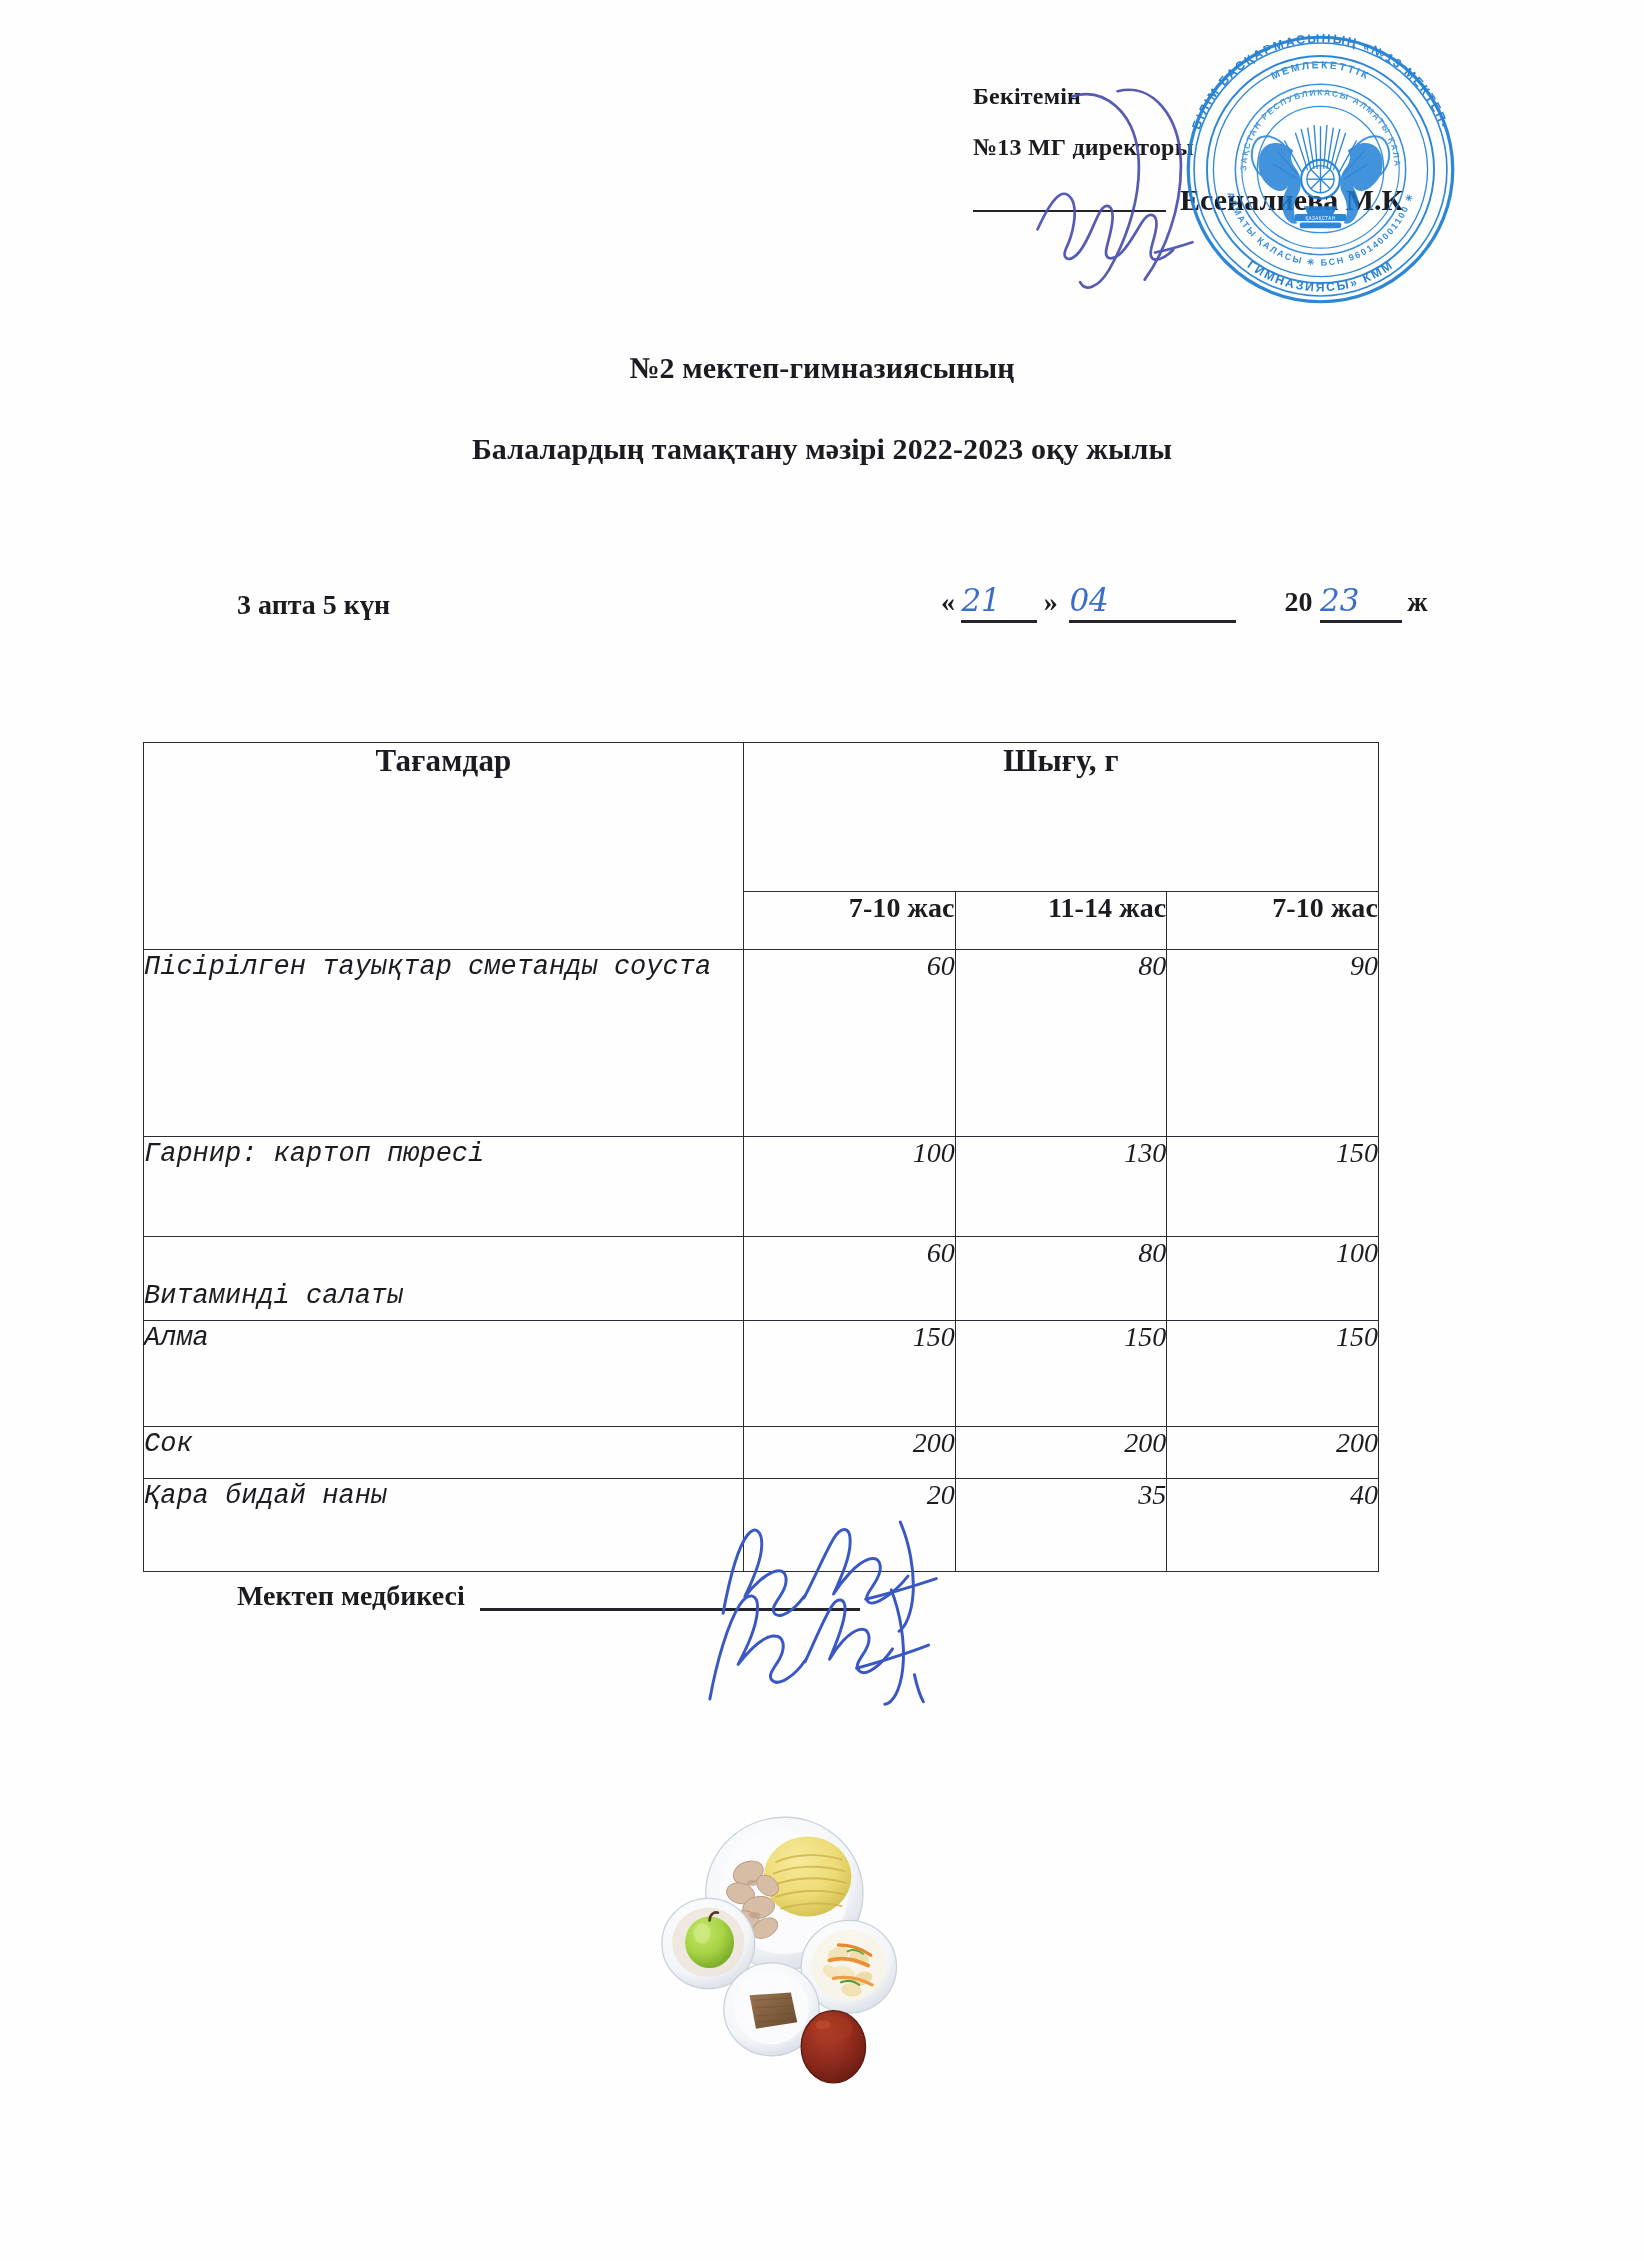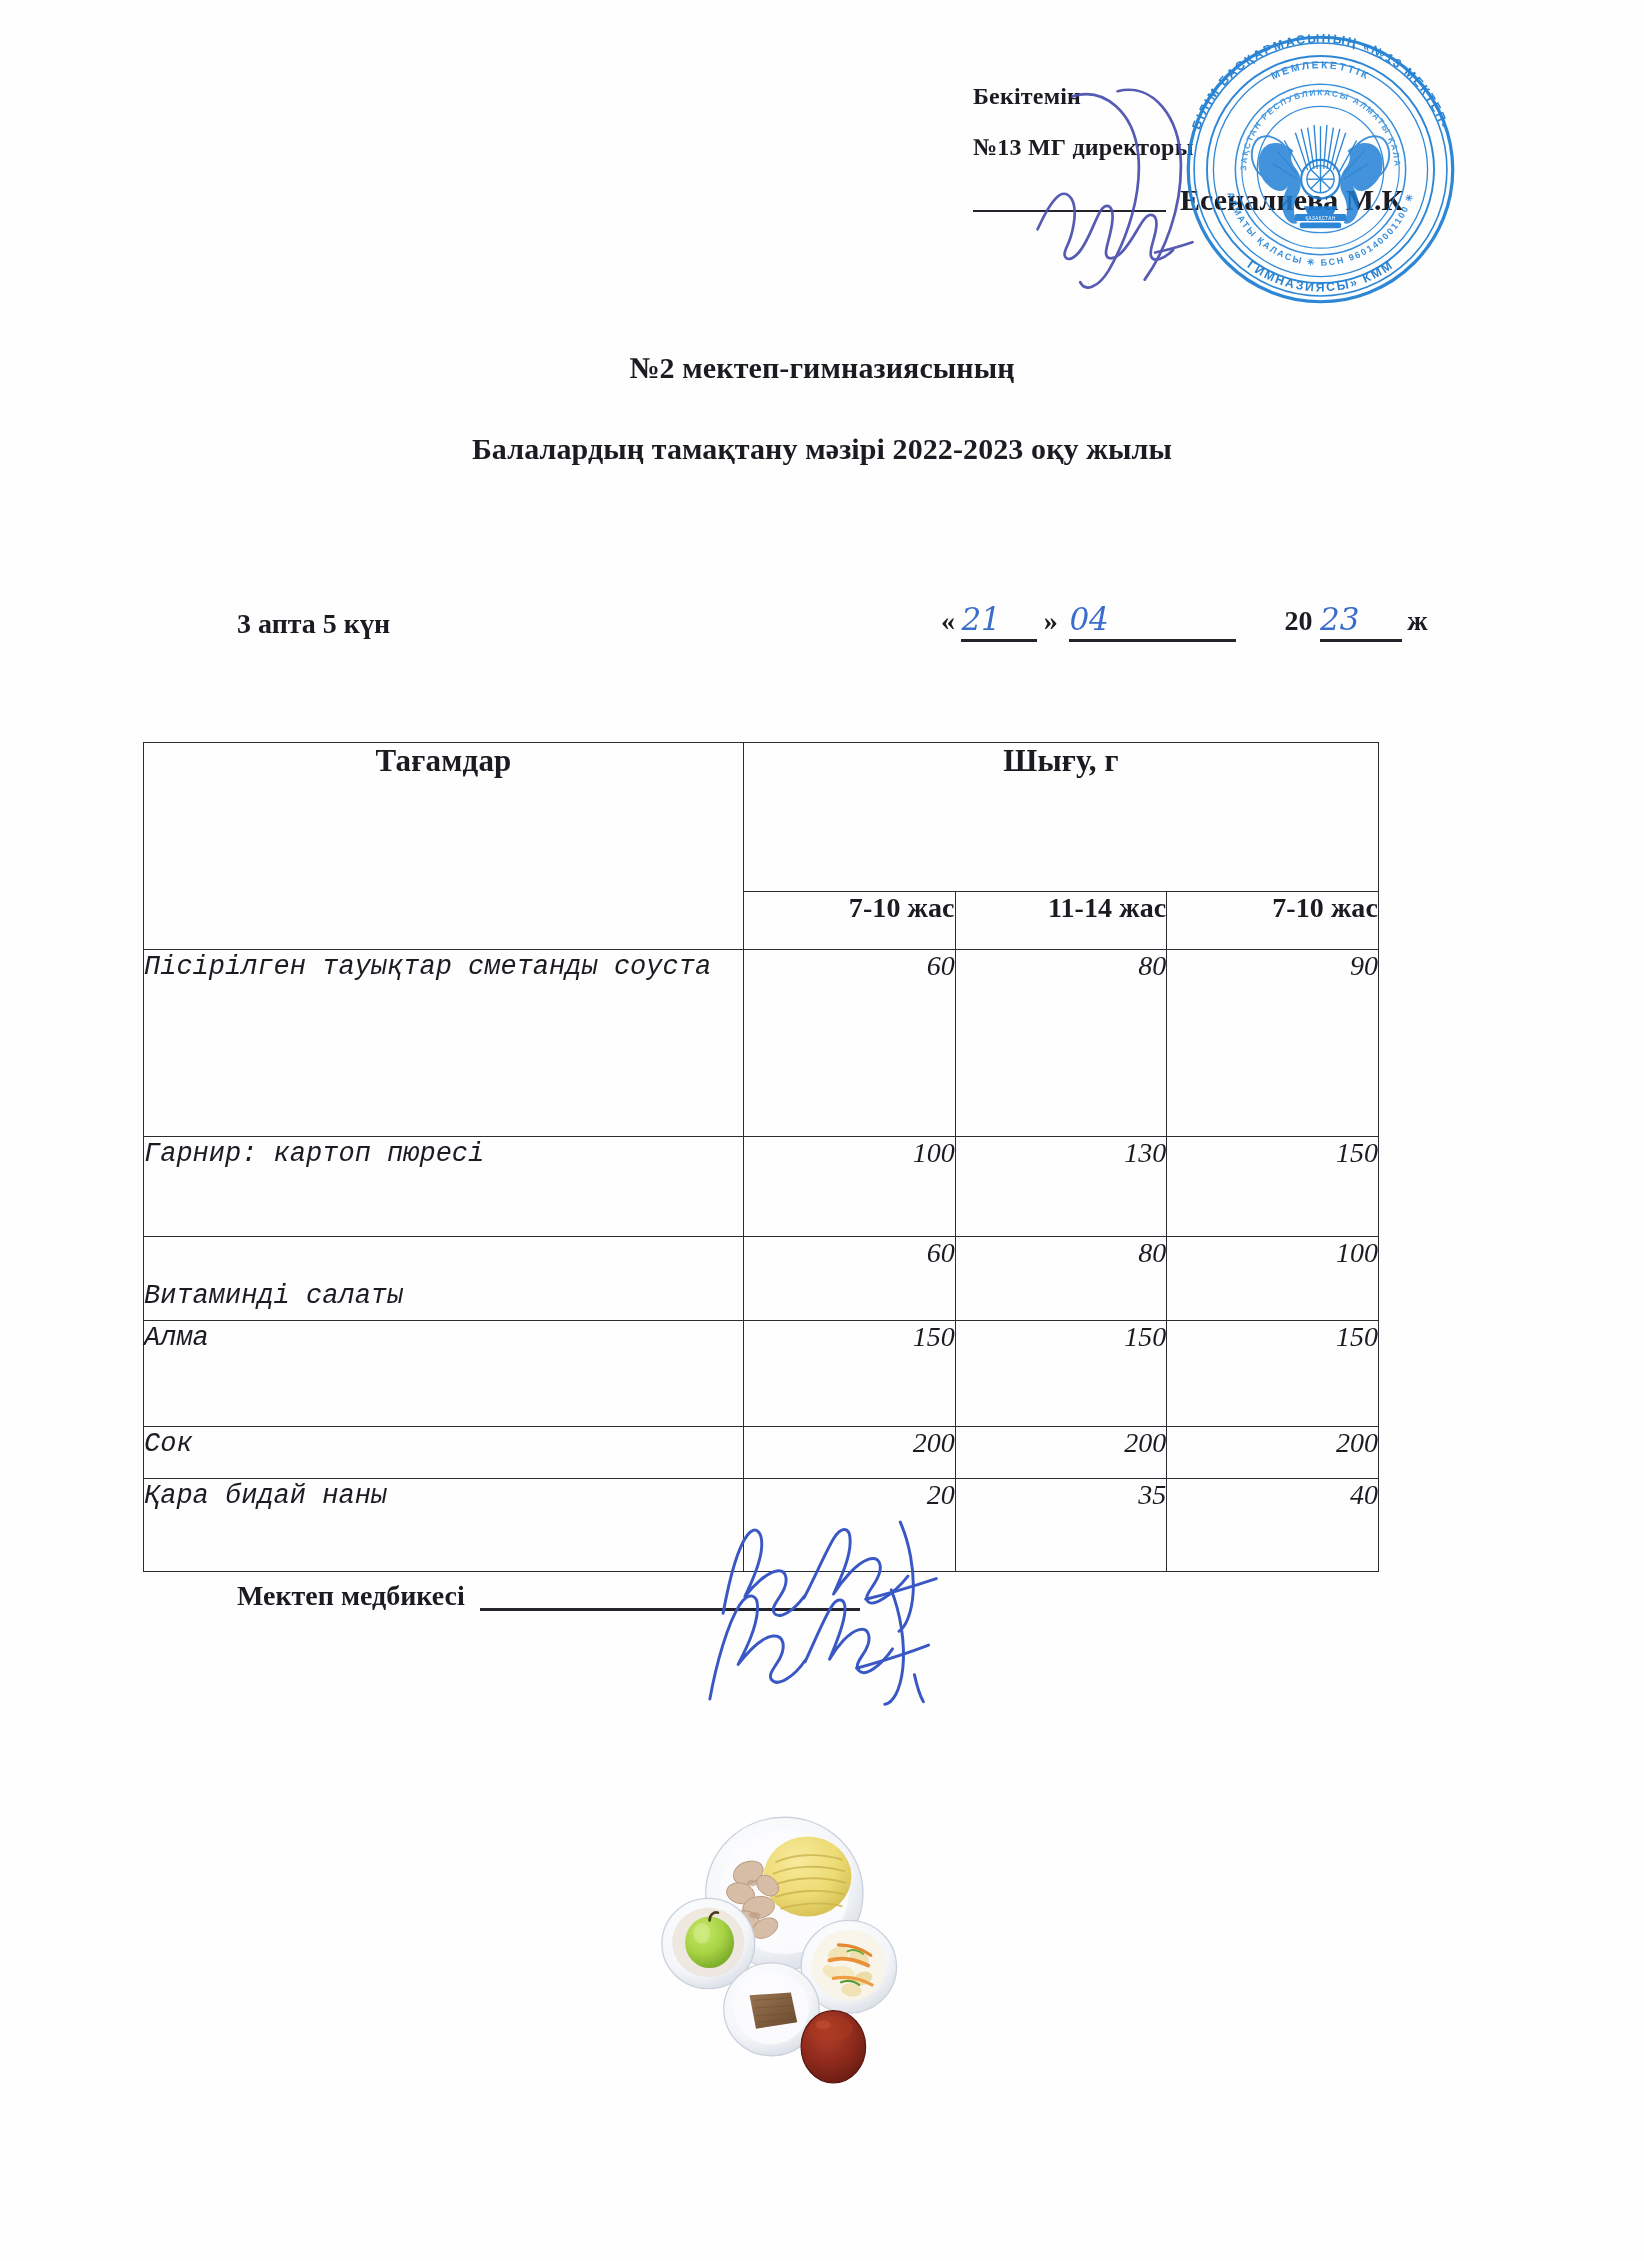--- a/index.html
+++ b/index.html
@@ -95,21 +95,21 @@
   }
   .title-2 {
     top: 432px;
     font-size: 30px;
     letter-spacing: 0.1px;
   }
 
   
   .meta-row {
     position: absolute;
-    top: 608px;
+    top: 589px;
     left: 0;
     width: 100%;
     height: 71px;
   }
   .week-label {
     position: absolute;
     left: 237px;
     top: 0;
     font-size: 28px;
     font-weight: bold;

